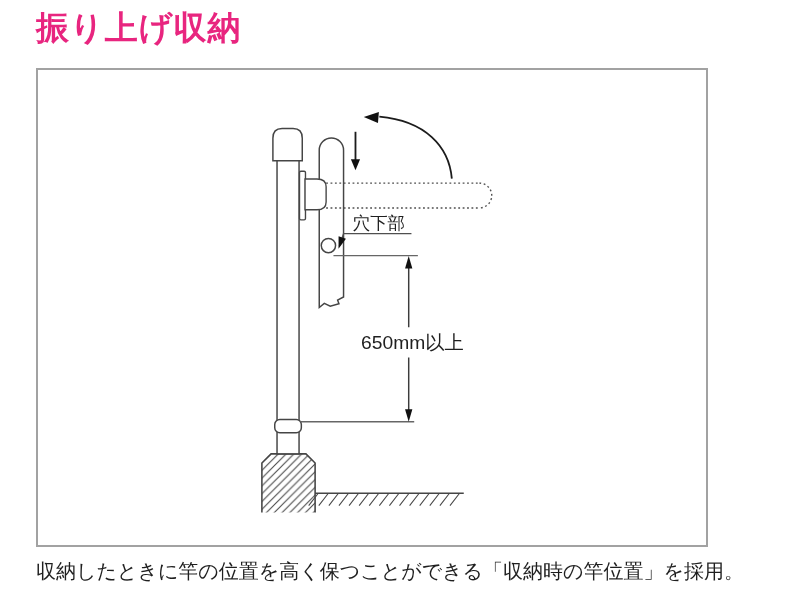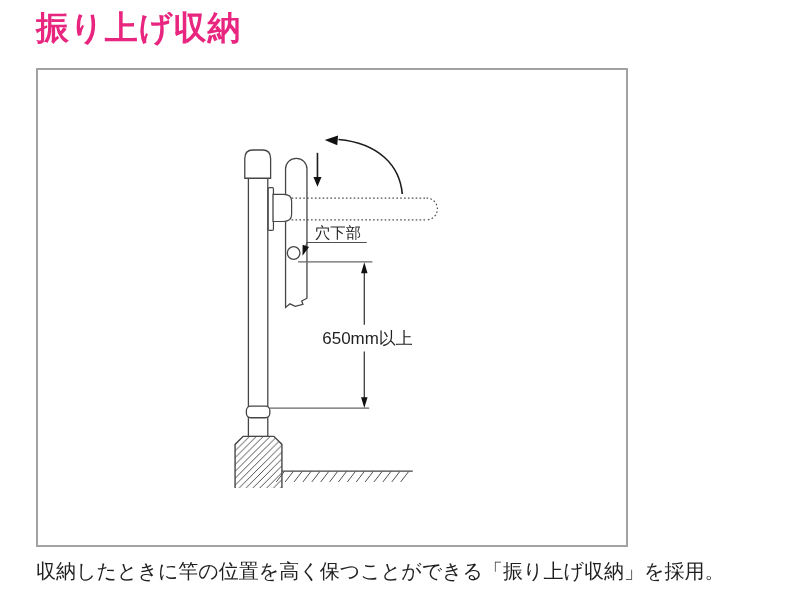--- a/index.html
+++ b/index.html
@@ -23,21 +23,21 @@
     font-weight: bold;
     letter-spacing: 1px;
     color: #e8257f;
     margin: 0;
     line-height: 1.2;
   }
   .figure-box {
     position: absolute;
     left: 36px;
     top: 68px;
-    width: 592px;
+    width: 672px;
     height: 479px;
     border: 2px solid #a2a2a2;
     box-sizing: border-box;
     background: #ffffff;
   }
   .figure-box svg {
     display: block;
     width: 100%;
     height: 100%;
   }
@@ -121,15 +121,15 @@
         <path d="M358 251 H450" fill="none" stroke="#666666" stroke-width="1.5"></path>
         <path d="M322 432 H446" fill="none" stroke="#666666" stroke-width="1.5"></path>
         <path d="M440 258 V329 M440 362 V425" fill="none" stroke="#3c3c3c" stroke-width="1.6"></path>
         <polygon points="440,251.5 436,265 444,265" fill="#111111"></polygon>
         <polygon points="440,432 436,418.5 444,418.5" fill="#111111"></polygon>
         <text x="444" y="353" font-size="21" text-anchor="middle">650mm以上</text>
       </g>
     </svg>
   </div>
 
-  <p class="caption">収納したときに竿の位置を高く保つことができる「振り上げ収納」を採用。</p>
+  <p class="caption">収納したときに竿の位置を高く保つことができる「収納時の竿位置」を採用。</p>
 
 </div>
 
 </body></html>

